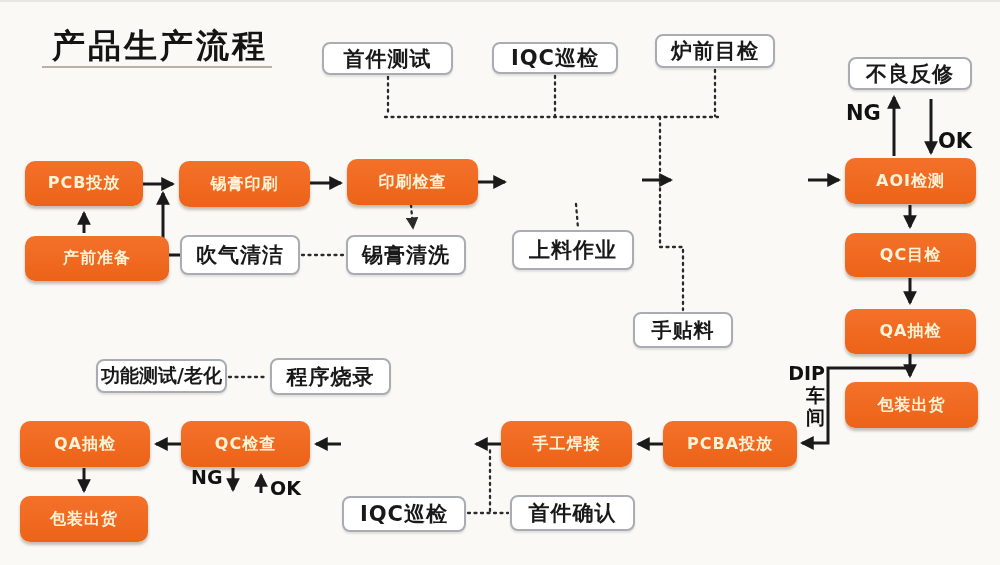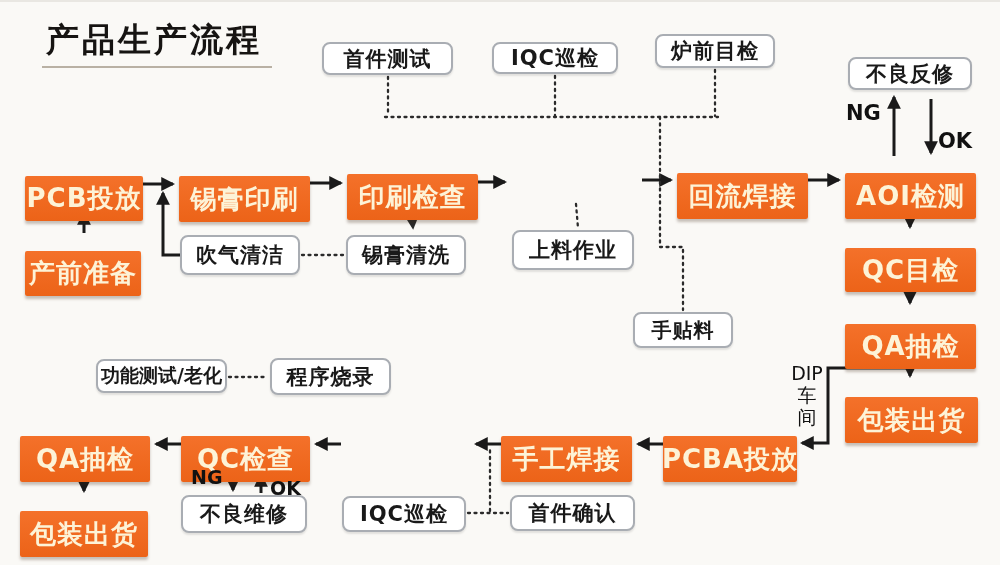--- a/index.html
+++ b/index.html
@@ -8,37 +8,36 @@
     position:relative;width:1000px;height:565px;background:#faf9f6;overflow:hidden;
     border-top:2px solid #e9e7e2;
   }
   .node{
     position:absolute;display:flex;align-items:center;justify-content:center;
     box-sizing:border-box;text-align:center;white-space:nowrap;overflow:hidden;
   }
   .ob{
     background:#ee671f;
     background:linear-gradient(180deg,#f4712a 0%,#ec6318 100%);
-    color:#fdf3d7;border-radius:2px;font-weight:bold;font-size:26px;letter-spacing:1px;
+    color:#fdf3d7;border-radius:10px;font-weight:bold;font-size:16px;letter-spacing:1px;
     box-shadow:0 3px 3px rgba(60,40,20,.28);
-    margin-top:15px;
   }
   .wb{
     background:#ffffff;border:2px solid #a9adb3;border-radius:8px;color:#191919;
     font-weight:bold;font-size:21px;letter-spacing:1px;
     box-shadow:0 2px 2px rgba(0,0,0,.10);
   }
   .wb.small{font-size:19px;letter-spacing:0;}
   .lbl{position:absolute;font-weight:bold;color:#111;}
   #title{position:absolute;left:46px;top:16px;font-size:33px;font-weight:900;
-    color:#161412;letter-spacing:3px;margin:0;white-space:nowrap;}
+    color:#161412;letter-spacing:3px;margin:6px;white-space:nowrap;}
   #title-underline{position:absolute;left:42px;top:64px;width:230px;height:2px;background:#b9b1a4;}
   #footer-note{position:absolute;left:818px;top:511px;font-size:17px;font-weight:bold;color:#15130f;letter-spacing:1px;}
   #dip-label{position:absolute;left:789px;top:360px;width:36px;display:flex;flex-direction:column;
-    align-items:center;font-weight:normal;font-size:19px;line-height:22px;color:#111;}
+    align-items:flex-end;font-weight:bold;font-size:19px;line-height:22px;color:#111;}
   svg#connectors{position:absolute;left:0;top:0;}
   .solid{stroke:#1a1a1a;stroke-width:3;fill:none;}
   .dotted{stroke:#2a2a2a;stroke-width:2.3;fill:none;stroke-dasharray:2 4.5;stroke-linecap:round;}
 </style>
 </head>
 <body>
 
 <div id="canvas">
 
   <svg id="connectors" width="1000" height="565" viewBox="0 0 1000 565">
@@ -89,42 +88,40 @@
   <div id="title-underline"></div>
 
   <div class="node wb" style="left:322px;top:40px;width:131px;height:33px">首件测试</div>
   <div class="node wb" style="left:492px;top:40px;width:126px;height:32px">IQC巡检</div>
   <div class="node wb" style="left:655px;top:32px;width:120px;height:34px">炉前目检</div>
   <div class="node wb" style="left:848px;top:55px;width:124px;height:33px">不良反修</div>
 
   <div class="node ob" style="left:25px;top:159px;width:118px;height:45px">PCB投放</div>
   <div class="node ob" style="left:179px;top:159px;width:131px;height:46px">锡膏印刷</div>
   <div class="node ob" style="left:347px;top:157px;width:131px;height:46px">印刷检查</div>
-  <div class="node ob" style="left:677px;top:156px;width:131px;height:46px">回流焊接</div>
   <div class="node ob" style="left:845px;top:156px;width:131px;height:46px">AOI检测</div>
 
-  <div class="node ob" style="left:25px;top:234px;width:116px;height:45px">产前准备</div>
+  <div class="node ob" style="left:25px;top:234px;width:144px;height:45px">产前准备</div>
   <div class="node wb" style="left:180px;top:233px;width:120px;height:40px">吹气清洁</div>
   <div class="node wb" style="left:346px;top:233px;width:120px;height:40px">锡膏清洗</div>
   <div class="node wb" style="left:512px;top:228px;width:122px;height:40px">上料作业</div>
   <div class="node wb" style="left:633px;top:310px;width:100px;height:36px;font-size:20px">手贴料</div>
 
   <div class="node ob" style="left:845px;top:231px;width:131px;height:44px">QC目检</div>
   <div class="node ob" style="left:845px;top:307px;width:131px;height:45px">QA抽检</div>
   <div class="node ob" style="left:845px;top:380px;width:133px;height:46px">包装出货</div>
 
   <div class="node wb small" style="left:96px;top:357px;width:131px;height:34px">功能测试/老化</div>
   <div class="node wb" style="left:270px;top:356px;width:121px;height:37px">程序烧录</div>
 
   <div class="node ob" style="left:20px;top:419px;width:130px;height:46px">QA抽检</div>
   <div class="node ob" style="left:181px;top:419px;width:129px;height:46px">QC检查</div>
   <div class="node ob" style="left:501px;top:419px;width:131px;height:46px">手工焊接</div>
   <div class="node ob" style="left:663px;top:419px;width:134px;height:46px">PCBA投放</div>
   <div class="node ob" style="left:20px;top:494px;width:128px;height:46px">包装出货</div>
-  <div class="node wb" style="left:181px;top:493px;width:126px;height:38px">不良维修</div>
   <div class="node wb" style="left:342px;top:494px;width:124px;height:36px">IQC巡检</div>
   <div class="node wb" style="left:510px;top:493px;width:125px;height:36px">首件确认</div>
 
   <div class="lbl" style="left:846px;top:99px;font-size:21px">NG</div>
   <div class="lbl" style="left:938px;top:127px;font-size:21px">OK</div>
   <div class="lbl" style="left:191px;top:464px;font-size:19px">NG</div>
   <div class="lbl" style="left:270px;top:475px;font-size:19px">OK</div>
 
   <div id="dip-label">
     <span>DIP</span>

